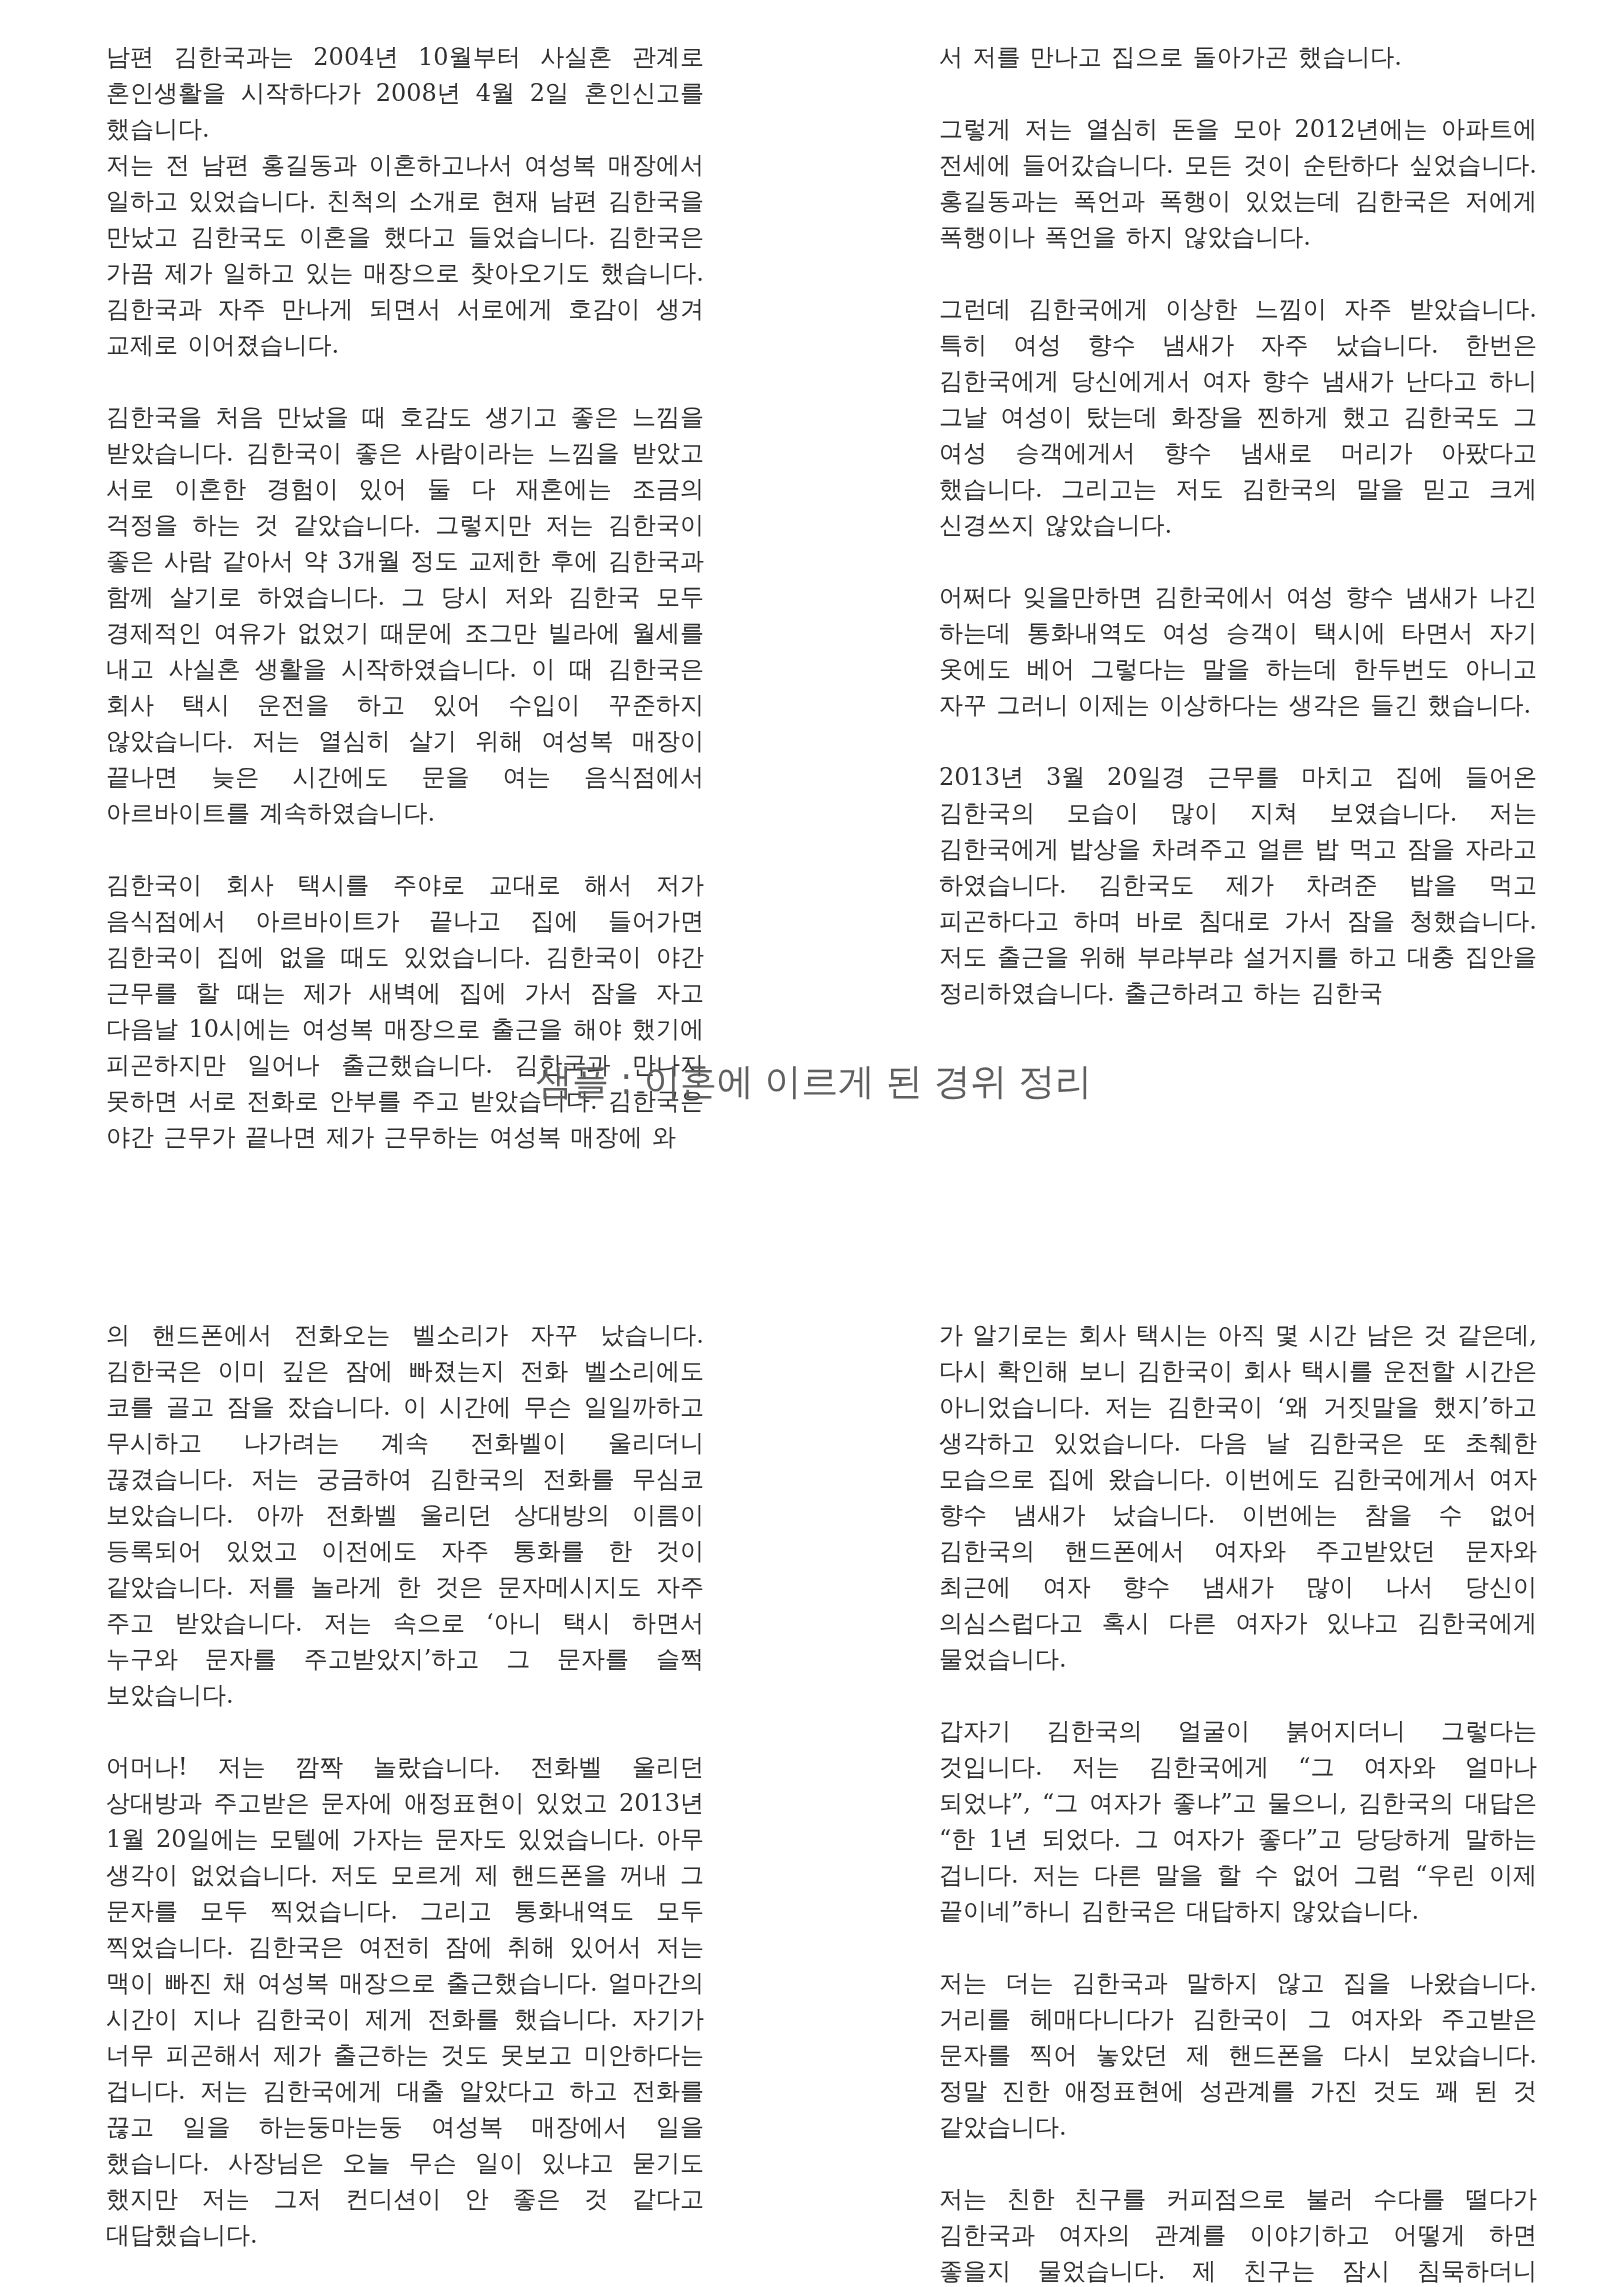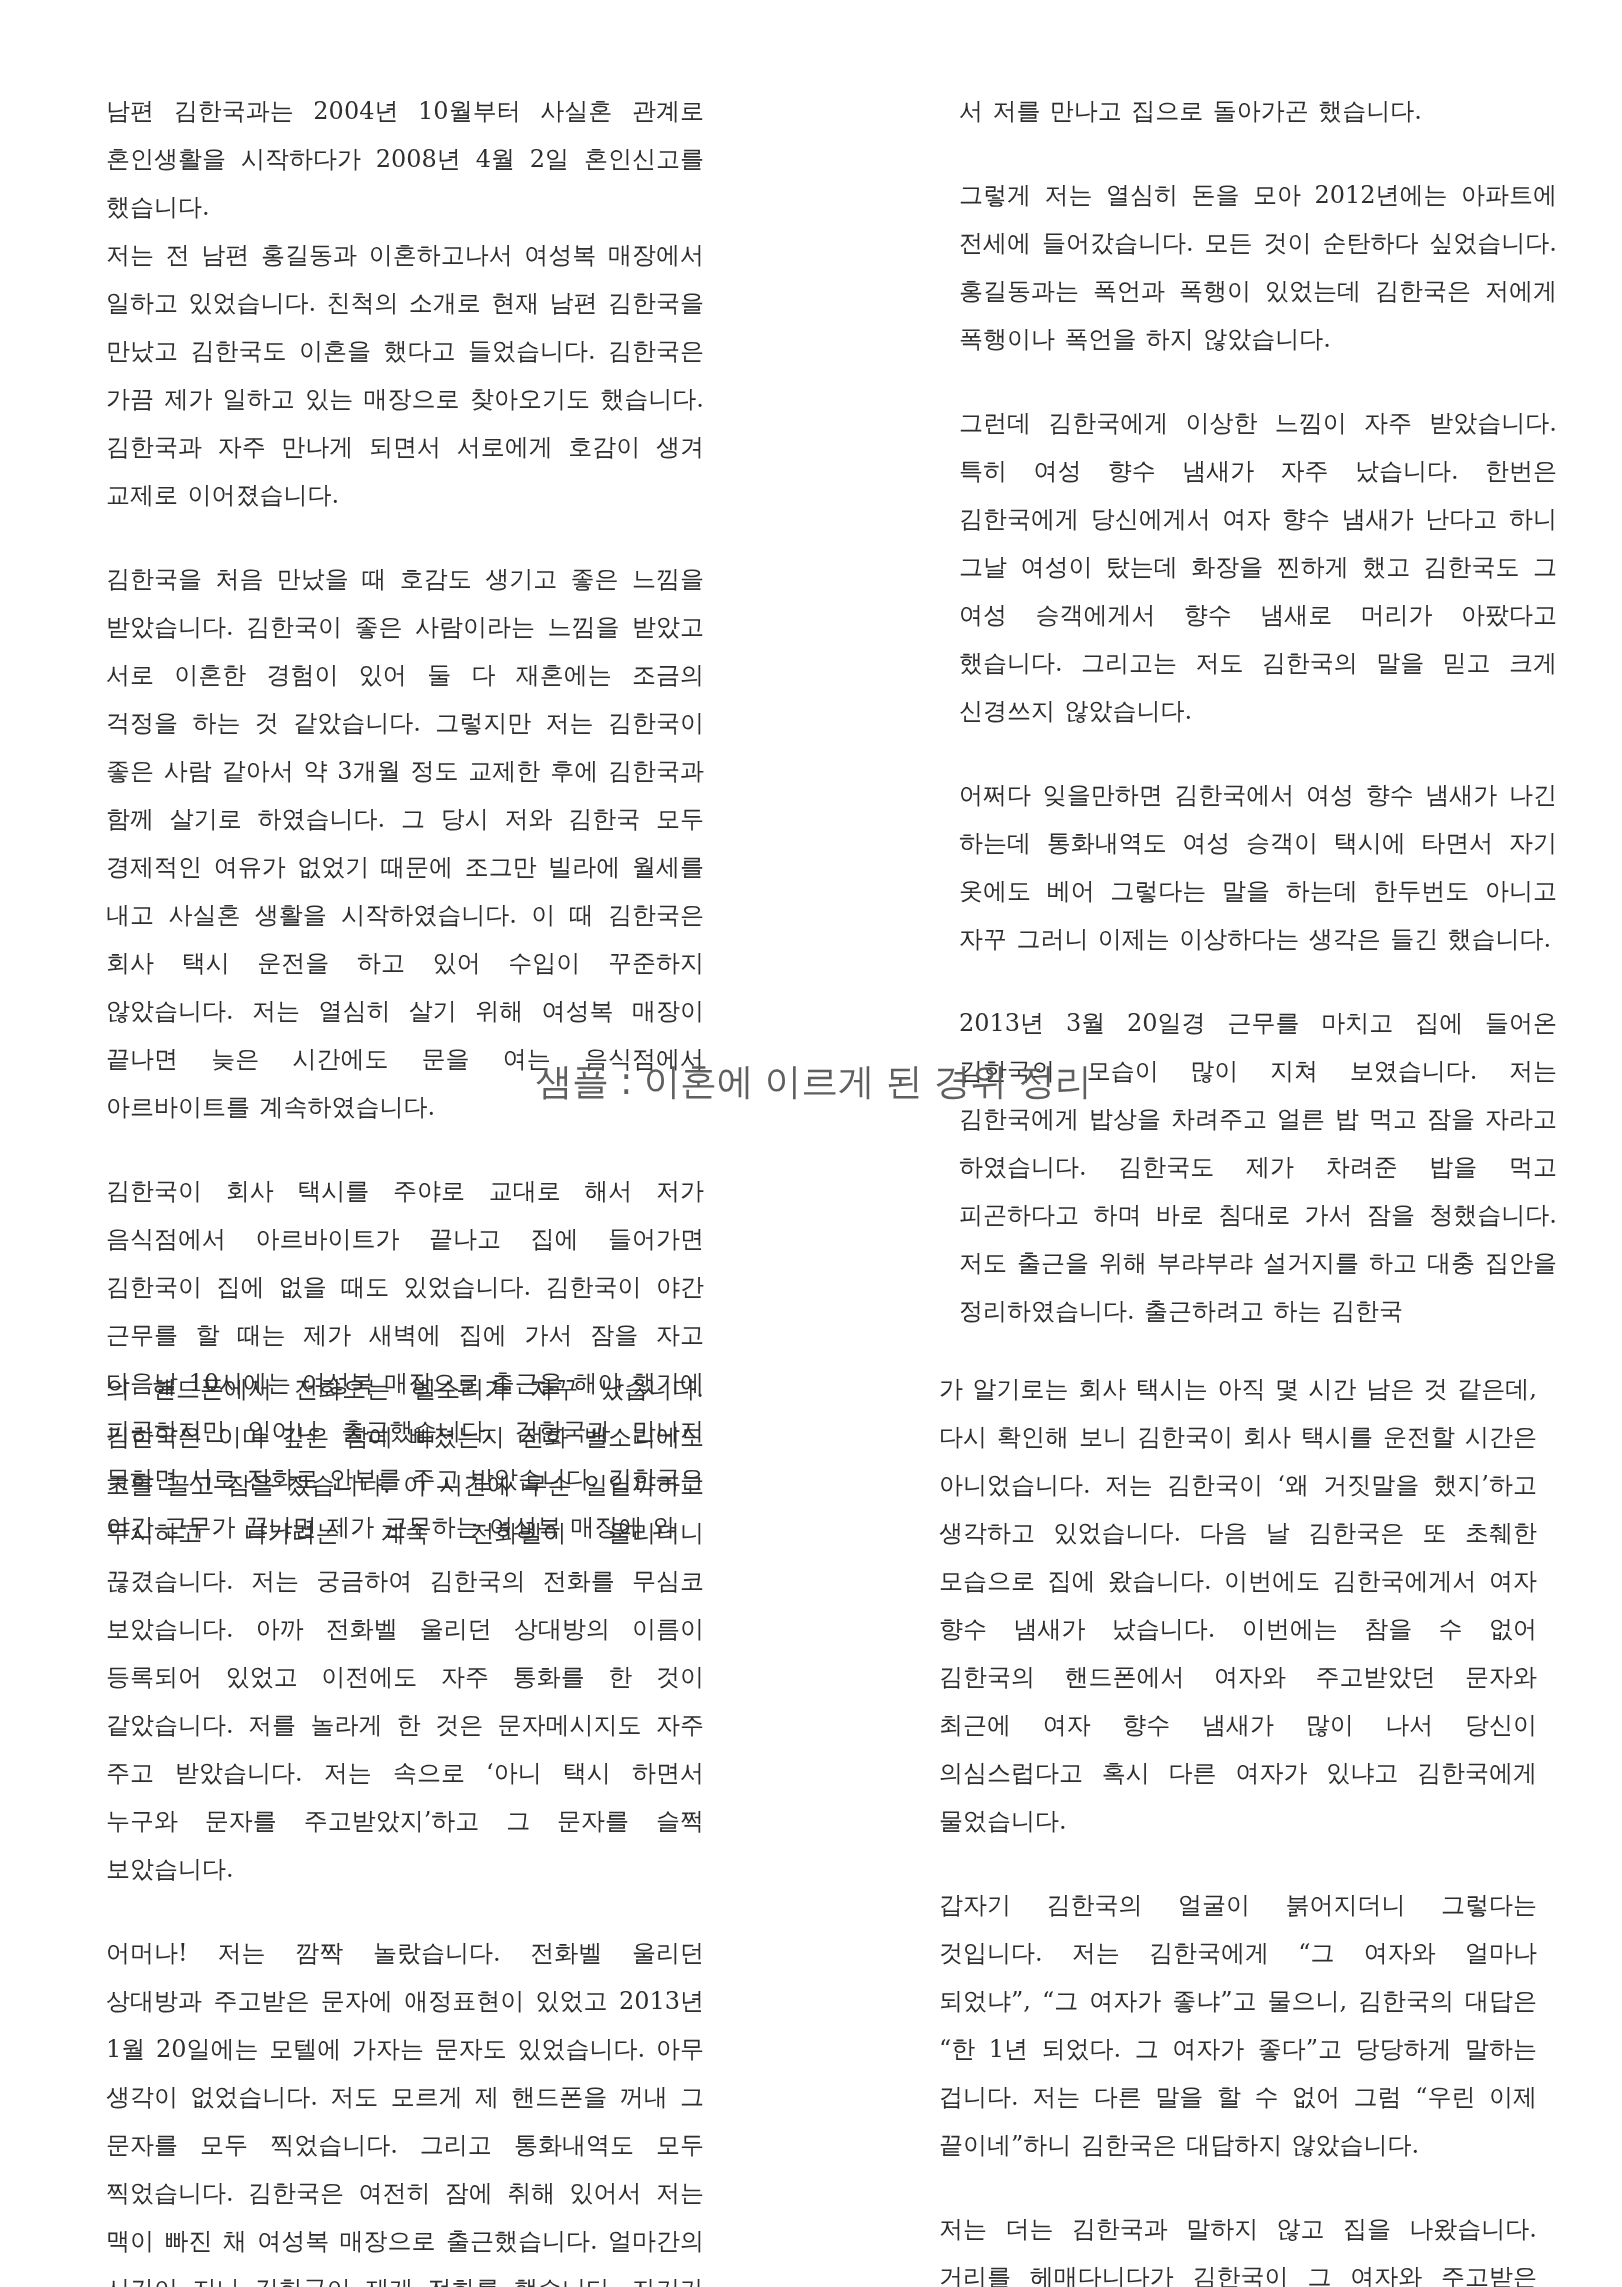--- a/index.html
+++ b/index.html
@@ -12,32 +12,31 @@
     width: 1623px;
     height: 2287px;
     background: var(--background, #ffffff);
     overflow: hidden;
   }
   .col {
     position: absolute;
     width: 598px;
     font-family: "DejaVu Serif", "Liberation Serif", serif;
     font-size: 24px;
-    line-height: 48px;
+    line-height: 36px;
     color: var(--body-text, #2e2e2e);
     text-align: justify;
     text-justify: inter-word;
     word-break: keep-all;
     word-spacing: 1.8px;
-    margin-top: 48px;
   }
   .col p { margin: 0; }
   .col p.gap { margin-top: 36px; }
   #top-left     { left: 106px;  top: 39px;   }
-  #top-right    { left: 959px; top: 39px;   }
+  #top-right    { left: 939px; top: 39px;   }
   #bottom-left  { left: 106px;  top: 1317px; }
   #bottom-right { left: 939px; top: 1317px; }
   .title {
     position: absolute;
     top: 1055px;
     left: 0;
     width: 100%;
     margin: 2px;
     text-align: center;
     font-family: "DejaVu Sans", "Liberation Sans", sans-serif;

